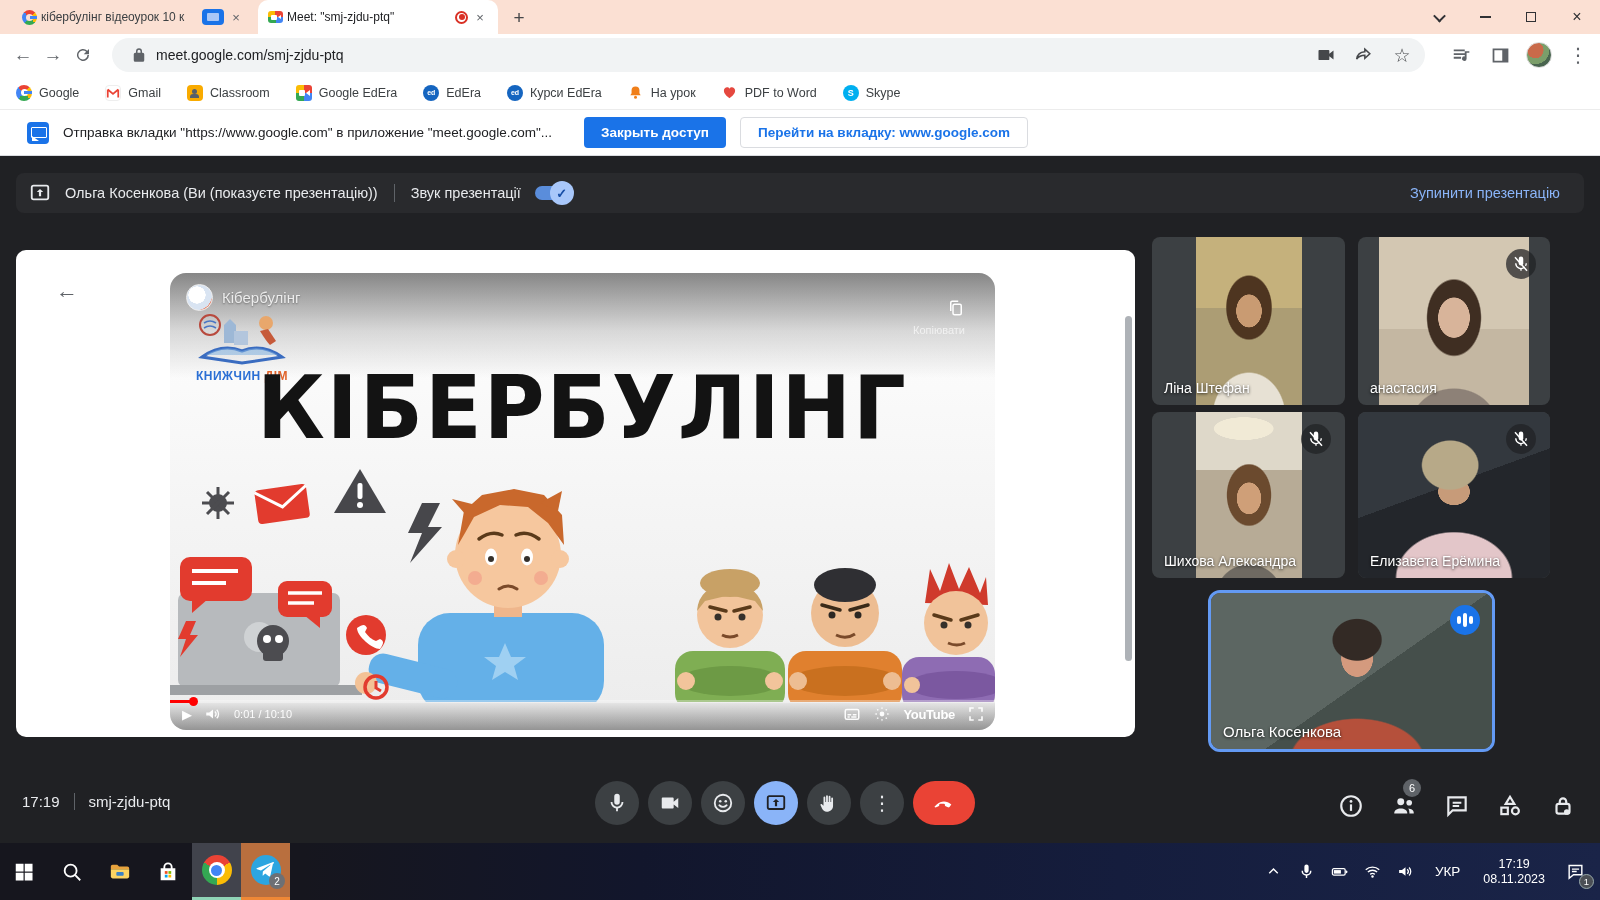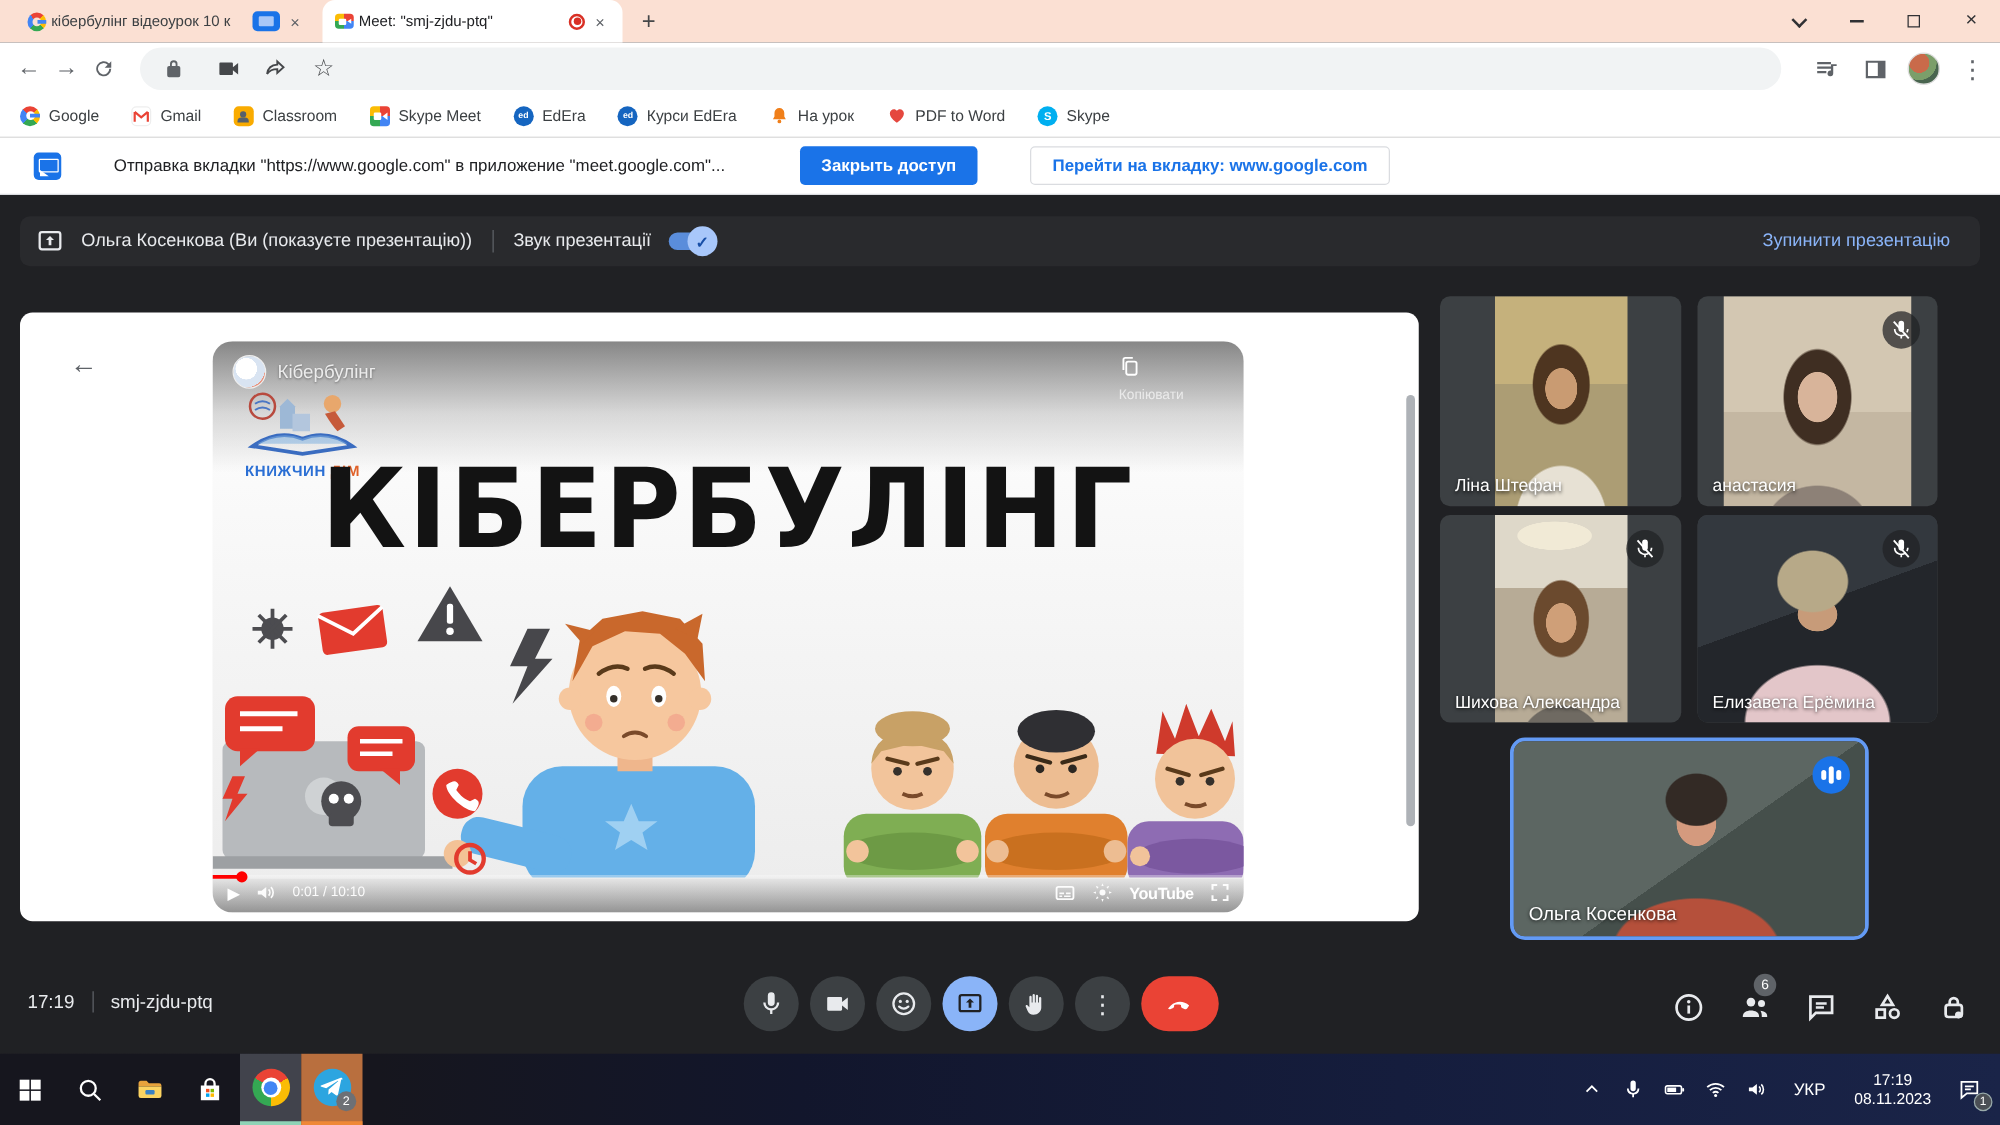--- a/index.html
+++ b/index.html
@@ -56,21 +56,21 @@
   .bm-class::before { content:""; position:absolute; top:4px; left:5.5px; width:5px; height:5px; border-radius:50%; background:#57606a; }
   .bm-class::after { content:""; position:absolute; bottom:3px; left:3.5px; width:9px; height:4px; border-radius:3px 3px 0 0; background:#57606a; }
   .bm-meet { border-radius:3px; background:conic-gradient(#ea4335 0 25%,#4285f4 0 50%,#34a853 0 75%,#fbbc05 0); }
   .bm-meet::before { content:""; position:absolute; left:3px; top:5px; width:6px; height:6px; background:#fff; border-radius:1px; }
   .bm-meet::after { content:""; position:absolute; right:2px; top:5px; border-top:3px solid transparent; border-bottom:3px solid transparent; border-right:4px solid #fff; }
   .bm-edera { background:#1565c0; border-radius:50%; font-size:7px; }
   .bm-urok { background:transparent; }
   .bm-skype { background:#00aff0; border-radius:50%; font-size:9px; }
 
   
-  .infobar { position:absolute; left:0; top:110px; width:1600px; height:46px; background:#fff; border-bottom:1px solid #dadce0; display:flex; align-items:center;gap:28px; }
+  .infobar { position:absolute; left:0; top:110px; width:1600px; height:46px; background:#fff; border-bottom:1px solid #dadce0; display:flex; align-items:center; }
   .cast-ico { width:22px; height:22px; border-radius:4px; background:#1a73e8; margin:0 14px 0 27px; position:relative; }
   .cast-ico::before { content:""; position:absolute; left:4px; top:5px; width:14px; height:9px; border:1.6px solid #fff; border-radius:1px; }
   .cast-ico::after { content:""; position:absolute; left:5px; bottom:3px; border-left:7px solid #fff; border-top:5px solid transparent; }
   .infobar-text { font-size:13.5px; color:#202124; }
   .btn-primary { margin-left:32px; height:31px; padding:0 17px; background:#1a73e8; color:#fff; font-size:13.5px; font-weight:bold; border:none; border-radius:4px; display:flex; align-items:center; }
   .btn-secondary { margin-left:14px; height:31px; padding:0 17px; background:#fff; color:#1a73e8; font-size:13.5px; font-weight:bold; border:1px solid #dadce0; border-radius:4px; display:flex; align-items:center; }
 
   
   .meet { position:absolute; left:0; top:156px; width:1600px; height:687px; background:#202124; }
   .presenter-bar { position:absolute; left:16px; top:17px; width:1568px; height:40px; background:#292a2d; border-radius:8px; display:flex; align-items:center; color:#e8eaed; font-size:14.5px; }
@@ -83,21 +83,21 @@
   
   .canvas { position:absolute; left:16px; top:94px; width:1119px; height:487px; background:#fff; border-radius:10px; }
   .back-arrow { position:absolute; left:40px; top:28px; font-size:22px; color:#5f6368; }
   .canvas-scroll { position:absolute; right:3px; top:66px; width:7px; height:345px; background:#aeb2b7; border-radius:4px; }
 
   
   .player { position:absolute; left:154px; top:23px; width:825px; height:457px; border-radius:16px; overflow:hidden; background:linear-gradient(180deg,#ffffff 0%,#f4f4f4 55%,#ececec 100%); }
   .top-shade { position:absolute; left:0; top:0; width:100%; height:105px; background:linear-gradient(180deg,rgba(60,60,60,.62) 0%,rgba(120,120,120,.28) 55%,rgba(200,200,200,0) 100%); }
   .ch-avatar { position:absolute; left:16px; top:11px; width:27px; height:27px; border-radius:50%; background:radial-gradient(circle at 40% 40%,#fff 0 40%,#d9e4f2 41% 70%,#e8927c 71% 100%); border:1px solid #eee; }
   .ch-title { position:absolute; left:52px; top:16px; font-size:15px; color:#ececec; text-shadow:0 1px 2px rgba(0,0,0,.4); }
-  .copy-btn { position:absolute; right:30px; top:11px; width:70px; text-align:left; color:rgba(255,255,255,.85); }
+  .copy-btn { position:absolute; right:30px; top:26px; width:70px; text-align:right; color:rgba(255,255,255,.85); }
   .copy-ico { width:18px; height:18px; margin:0 auto; }
   .copy-label { font-size:11px; margin-top:3px; color:rgba(255,255,255,.65); }
   .kd-logo { position:absolute; left:12px; top:40px; width:120px; text-align:center; }
   .kd-art { width:96px; height:52px; margin:0 auto; }
   .kd-text { font-size:12px; font-weight:bold; letter-spacing:.5px; }
   .kd-w1 { color:#2b6fd4; } .kd-w2 { color:#e0622a; }
   .big-title { position:absolute; left:0; top:86px; width:100%; text-align:center; font-size:83px; font-weight:bold; letter-spacing:2px; color:#131313; transform:scaleY(1.06); font-family:"DejaVu Sans",sans-serif; }
   .scene { position:absolute; left:0; bottom:28px; width:825px; height:237px; }
   
   .yt-controls { position:absolute; left:0; bottom:0; width:100%; height:30px; background:linear-gradient(180deg,rgba(40,40,40,0) 0%,rgba(40,40,40,.45) 100%); color:#fff; }
@@ -233,20 +233,21 @@
     <div class="navbtn">→</div>
     <div class="navbtn">
       <svg viewBox="0 0 24 24" width="18" height="18">
           <path fill="currentColor" d="M17.65 6.35A8 8 0 1 0 20 12h-2.1a6 6 0 1 1-1.7-4.2L13 11h7V4l-2.35 2.35z"></path>
         </svg>
     </div>
     <div class="addressbar">
       <svg class="url-lock" viewBox="0 0 24 24">
           <path fill="currentColor" d="M17 9h-1V7a4 4 0 0 0-8 0v2H7a2 2 0 0 0-2 2v8a2 2 0 0 0 2 2h10a2 2 0 0 0 2-2v-8a2 2 0 0 0-2-2zm-7-2a2 2 0 0 1 4 0v2h-4V7z"></path>
         </svg>
+      <span class="url-text">meet.google.com/smj-zjdu-ptq</span>
       <span class="addr-ico">
         <svg viewBox="0 0 24 24" width="20" height="20">
             <path fill="currentColor" d="M16 10.5V7a1 1 0 0 0-1-1H4a1 1 0 0 0-1 1v10a1 1 0 0 0 1 1h11a1 1 0 0 0 1-1v-3.5l5 4v-11l-5 4z"></path>
           </svg>
       </span>
       <span class="addr-ico">
         <svg viewBox="0 0 24 24" width="20" height="20">
             <path fill="none" stroke="currentColor" stroke-width="1.8" d="M13 5l6 5.5L13 16v-3.6c-4.8 0-7.6 1.5-9.8 4.6.6-4.8 3.4-8.5 9.8-8.9V5z"></path>
           </svg>
       </span>
@@ -281,21 +282,21 @@
           </svg>
         </span>
         <span>Gmail</span>
       </span>
     <span class="bm">
         <span class="bm-ico bm-class"></span>
         <span>Classroom</span>
       </span>
     <span class="bm">
         <span class="bm-ico bm-meet"></span>
-        <span>Skype Meet</span>
+        <span>Google EdEra</span>
       </span>
     <span class="bm">
         <span class="bm-ico bm-edera">ed</span>
         <span>EdEra</span>
       </span>
     <span class="bm">
         <span class="bm-ico bm-edera">ed</span>
         <span>Курси EdEra</span>
       </span>
     <span class="bm">

